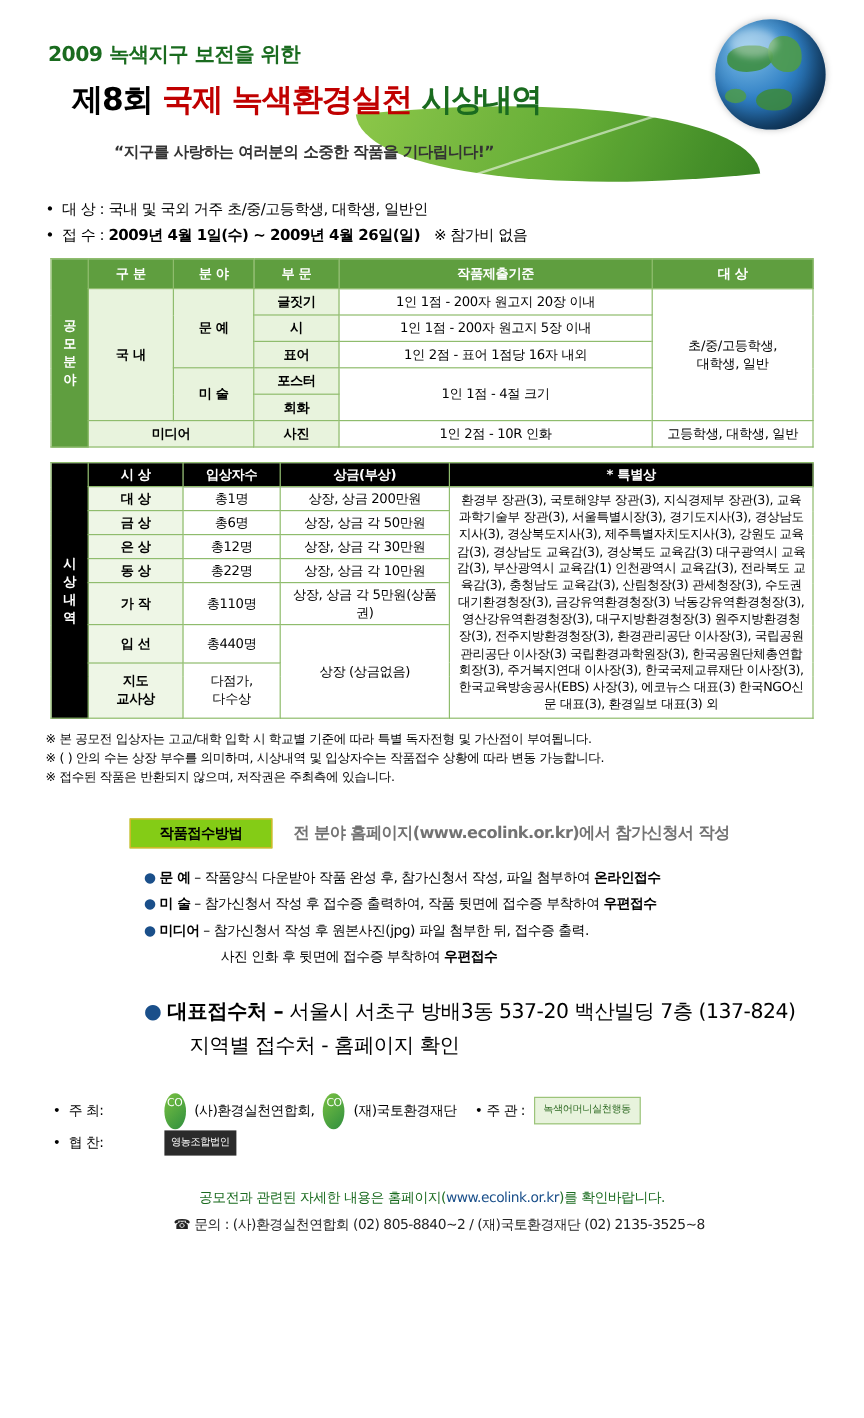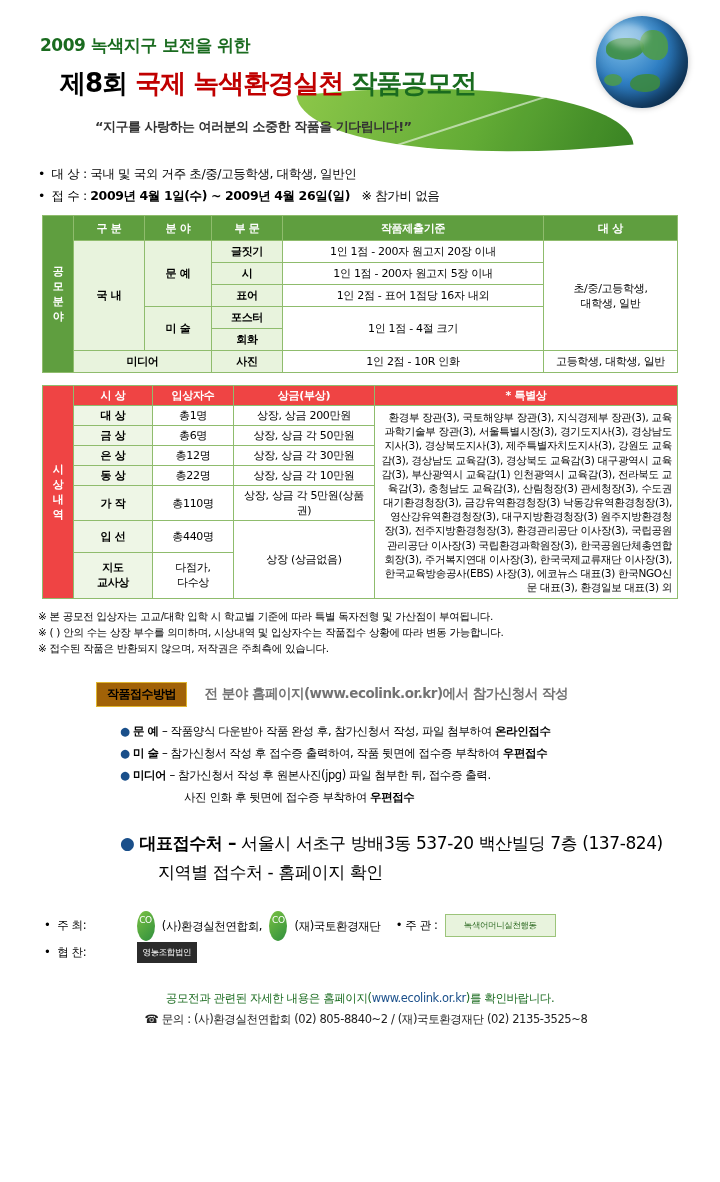--- a/index.html
+++ b/index.html
@@ -46,45 +46,45 @@
   table{border-collapse:collapse;}
   .tbl{margin:10px auto 0 auto;width:636px;border:1px solid #6aa84f;}
   .tbl th,.tbl td{border:1px solid #8fbc6d;padding:3px 4px;font-size:11px;text-align:center;vertical-align:middle;letter-spacing:-0.3px;}
   .tbl th{background:#5f9e3f;color:#fff;font-weight:bold;height:18px;}
   .sidehead{background:#5f9e3f;color:#fff;font-weight:bold;width:22px;}
   .lgreen{background:#e8f3dd;font-weight:bold;}
   .tdl{text-align:left;padding-left:6px;}
 
   .tbl2{margin:12px auto 0 auto;width:636px;border:1px solid #6aa84f;}
   .tbl2 th,.tbl2 td{border:1px solid #8fbc6d;padding:2px 4px;font-size:11px;text-align:center;vertical-align:middle;letter-spacing:-0.3px;}
-  .tbl2 th{background:#ef4444;color:#fff;font-weight:bold;}
+  .tbl2 th{background:#000000;color:#fff;font-weight:bold;}
   .tbl2 td.prize{background:#eef6e6;font-weight:bold;}
-  .tbl2 td.special{text-align:right;font-size:10.5px;line-height:1.35;padding:4px 5px;}
+  .tbl2 td.special{text-align:center;font-size:10.5px;line-height:1.35;padding:4px 5px;}
 
   
   .notes{margin:10px 0 0 38px;font-size:10.5px;line-height:1.5;letter-spacing:-0.3px;}
 
   
   .apply-head{margin-top:26px;text-align:left;padding-left:96px;}
-  .apply-badge{display:inline-block;background:#a16207;border:1px solid #e0b52e;padding:3px 10px;font-size:12px;font-weight:bold;letter-spacing:-0.5px;}
+  .apply-badge{display:inline-block;background:#84cc16;border:1px solid #e0b52e;padding:3px 24px;font-size:12px;font-weight:bold;letter-spacing:-0.5px;margin-left:12px;}
   .apply-title{display:inline-block;margin-left:14px;font-size:13.5px;font-weight:bold;color:#737373;letter-spacing:-0.5px;}
   .apply-list{margin:14px 0 0 120px;font-size:11.5px;line-height:1.9;letter-spacing:-0.4px;}
   .bdot{color:#1a4f8a;font-weight:bold;}
   .bold-b{font-weight:bold;color:#000;}
   .sub-ind{display:block;margin-left:64px;}
 
   .contact{margin:20px 0 0 120px;font-size:17px;line-height:1.7;letter-spacing:-0.4px;}
   .contact .sub{margin-left:38px;}
 
   
   .bottom{margin:24px 0 0 44px;font-size:11.5px;line-height:2.0;letter-spacing:-0.4px;}
   .bottom .lbl{display:inline-block;width:72px;}
   .logo-chip{display:inline-block;vertical-align:middle;margin:0 4px;}
   .logo-circle{display:inline-block;width:18px;height:30px;border-radius:50%;background:linear-gradient(135deg,#7ac142,#2f8f3e);color:#fff;font-size:9px;line-height:18px;text-align:center;font-weight:normal;vertical-align:middle;}
-  .logo-box{display:inline-block;background:#e8f3dd;border:1px solid #9cc47a;color:#2f6b24;font-size:8.5px;padding:2px 18px;vertical-align:middle;}
+  .logo-box{display:inline-block;background:#e8f3dd;border:1px solid #9cc47a;color:#2f6b24;font-size:8.5px;padding:2px 7px;vertical-align:middle;}
   .logo-dark{display:inline-block;background:#2b2b2b;color:#fff;font-size:8.5px;padding:2px 6px;vertical-align:middle;}
 
   
   .footer{margin-top:24px;text-align:center;font-size:11.5px;line-height:1.9;color:#1a6b1f;letter-spacing:-0.4px;}
   .footer .blue{color:#1a4f8a;}
   .footer .dark{color:#222;padding-left:12px;}
 </style>
 </head>
 <body>
 
@@ -94,21 +94,21 @@
     <div class="leaf"></div>
     <div class="earth">
       <div class="c1"></div>
         <div class="c2"></div>
         <div class="c3"></div>
         <div class="c4"></div>
       <div class="gloss"></div>
     </div>
     <div class="hdr-line1">2009 녹색지구 보전을 위한</div>
     <div class="hdr-line2">
-      <span class="blk">제8회 </span><span class="red">국제 녹색환경실천</span><span class="grn"> 작품공모전</span>
+      <span class="blk">제8회 </span><span class="red">국제 녹색환경실천</span><span class="grn"> 시상내역</span>
     </div>
     <div class="hdr-quote">“지구를 사랑하는 여러분의 소중한 작품을 기다립니다!”</div>
   </div>
 
   <div class="info">
     <div class="row">
       <span class="dot">•</span>
       <span>대    상 : </span><span>국내 및 국외 거주 초/중/고등학생, 대학생, 일반인</span>
     </div>
     <div class="row">

